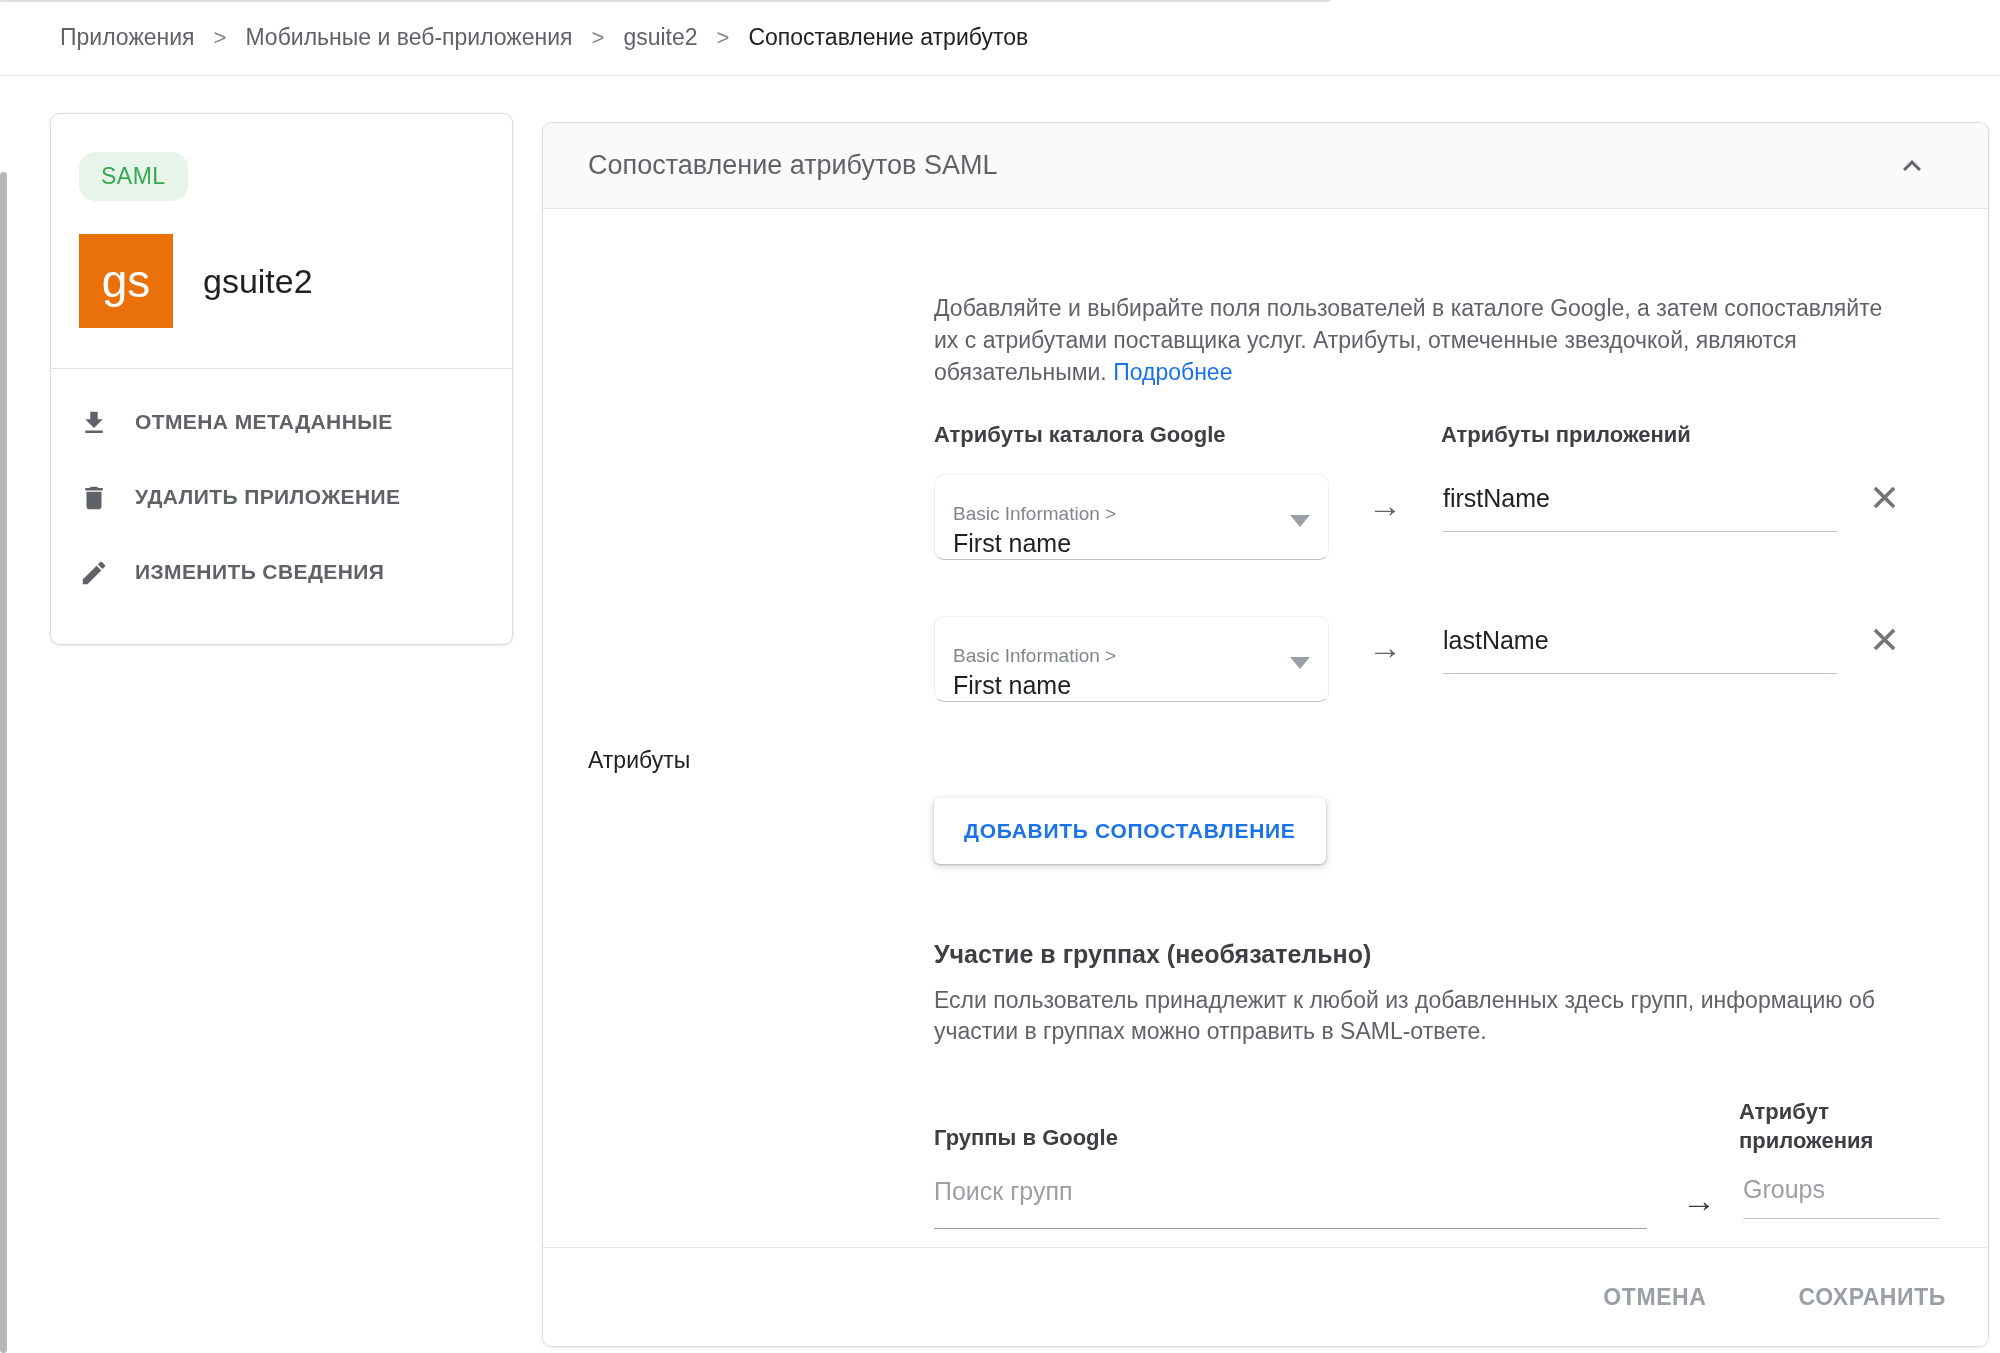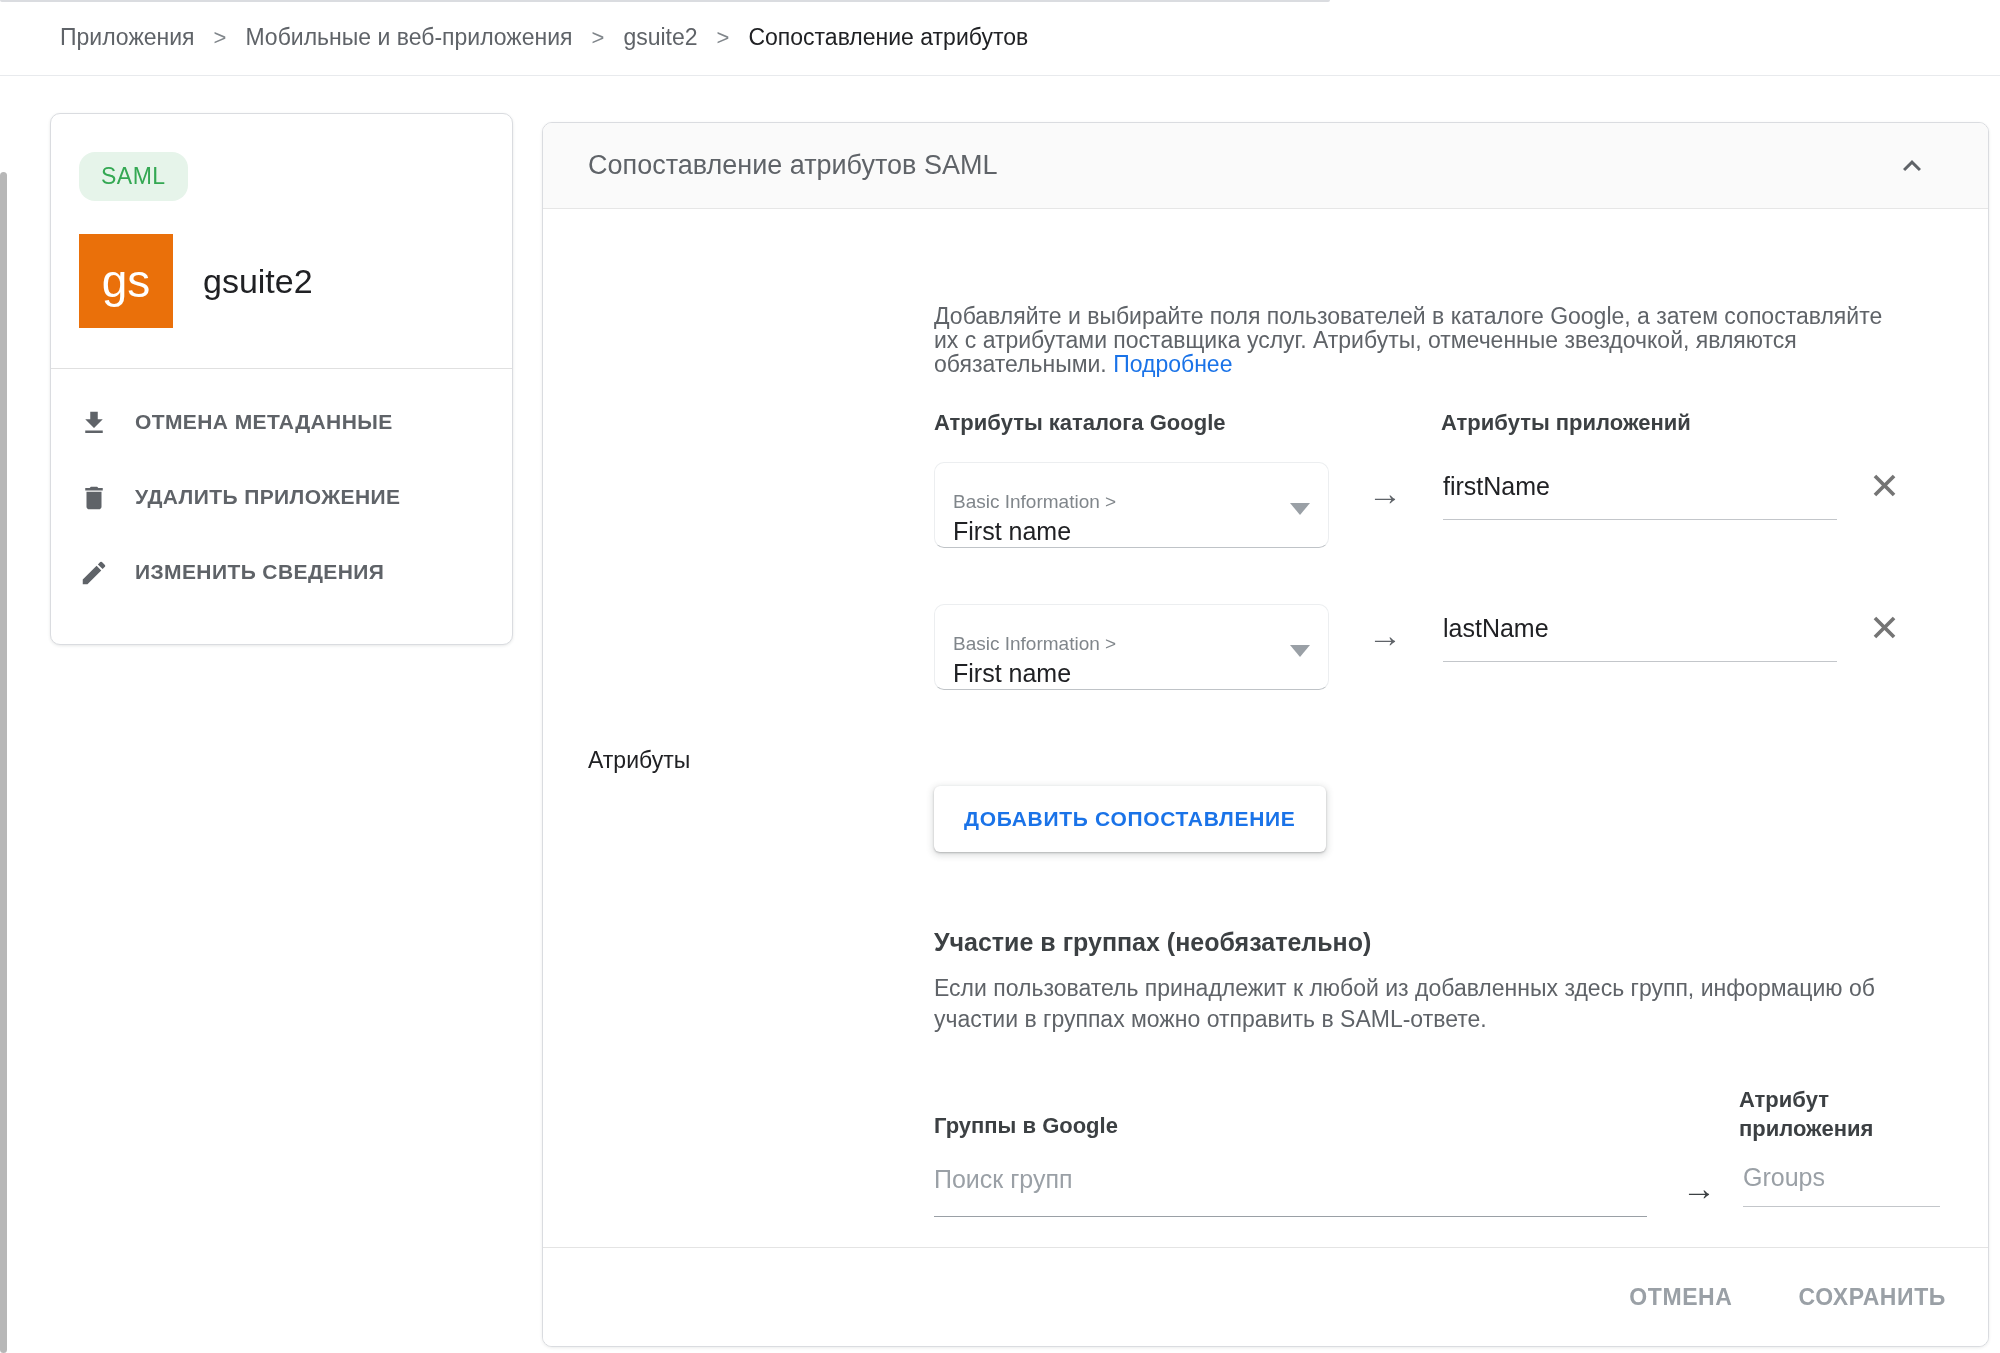--- a/index.html
+++ b/index.html
@@ -65,21 +65,21 @@
     display:flex; align-items:center; justify-content:space-between;
     padding:0 58px 0 45px; cursor:pointer;
   }
   .main-title { font-size:27px; color:#5f6368; }
   .main-header svg { width:36px; height:36px; fill:#5f6368; }
 
   .main-body { flex:1; display:flex; align-items:center; padding:64px 0 0 45px; }
   .attr-label-col { width:346px; font-size:23px; color:#202124; }
   .content-col { width:1010px; }
 
-  .attr-desc { width:960px; font-size:23px; line-height:24px; color:#5f6368; }
+  .attr-desc { width:960px; font-size:23px; line-height:32px; color:#5f6368; }
   .learn-more { color:#1a73e8; text-decoration:none; cursor:pointer; }
 
   .map-headers { display:flex; margin-top:34px; font-size:22px; font-weight:700; color:#3c4043; }
   .mh-google { width:507px; }
 
   .map-row { display:flex; align-items:flex-start; }
   .map-row.first { margin-top:10px; }
   .map-row.second { margin-top:40px; }
 
   .dd {
@@ -127,21 +127,21 @@
   .garrow { flex:none; width:36px; margin:20px 0 0 34px; font-size:34px; color:#3c4043; text-align:center; }
   .groups-attr-wrap { margin:14px 0 0 26px; width:197px; }
   .groups-attr-wrap input {
     width:100%; border:0; border-bottom:1px solid #c3c6ca; background:transparent;
     font-family:inherit; font-size:25px; color:#202124; padding:0 0 14px; outline:none;
   }
   input::placeholder { color:#9aa0a6; opacity:1; }
 
   .main-footer {
     margin-top:auto; flex:none; height:99px; border-top:1px solid #e4e4e4;
-    display:flex; align-items:center; justify-content:flex-end; gap:66px; padding-right:42px;
+    display:flex; align-items:center; justify-content:flex-end; gap:92px; padding-right:42px;
     background:#fff;
   }
   .footer-btn {
     background:none; border:0; cursor:pointer; font-family:inherit;
     font-size:23px; font-weight:700; color:#9aa0a6; letter-spacing:.6px;
   }
 </style>
 </head>
 <body>
 

